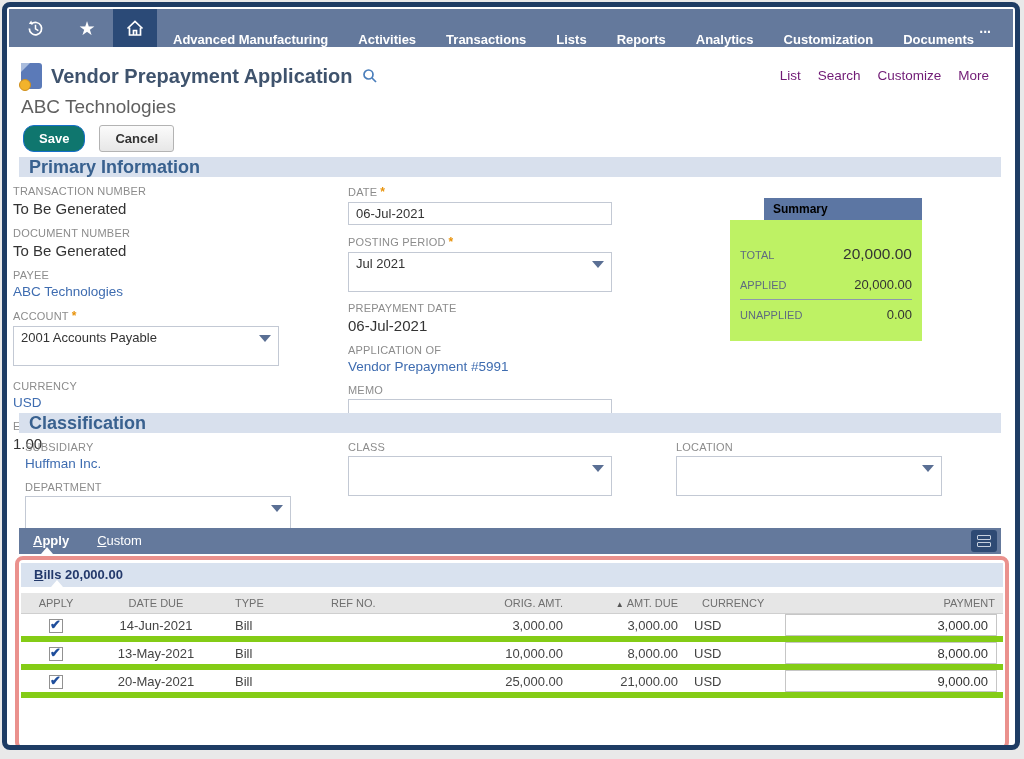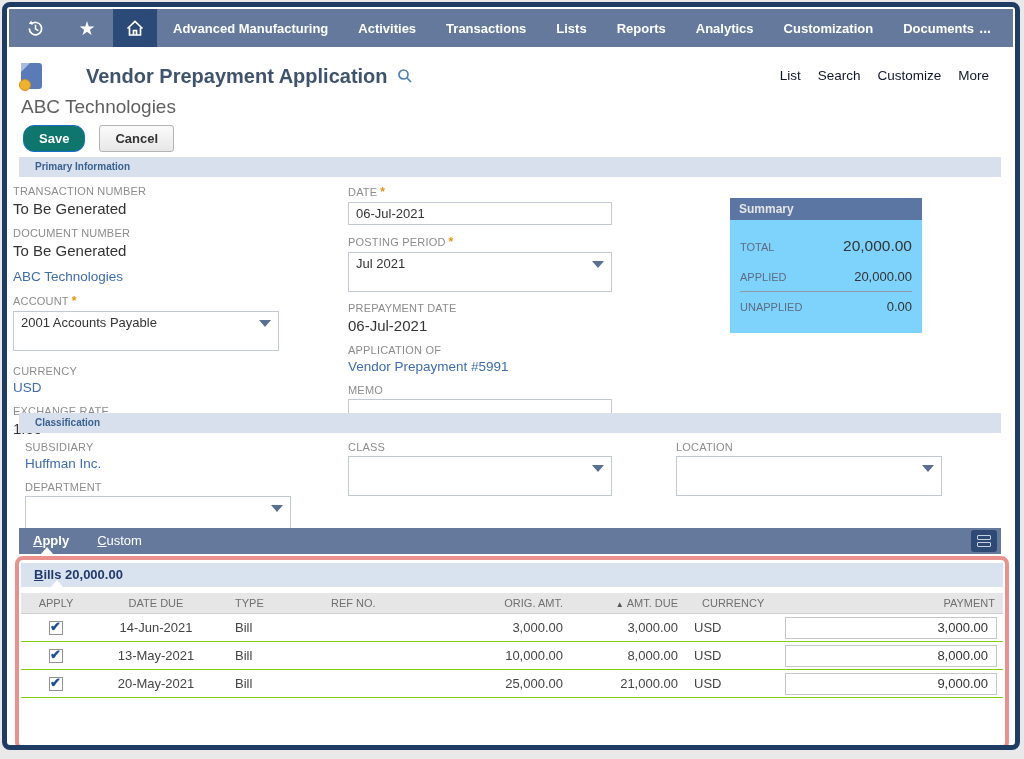--- a/index.html
+++ b/index.html
@@ -7,64 +7,64 @@
   .stage { position:relative; width:1024px; height:759px; background:#e9e9e9; }
   .frame { position:absolute; left:2px; top:2px; width:1018px; height:748px;
            border:5px solid #1e3c64; border-radius:8px; background:#fff; overflow:hidden; }
 
   
   .navbar { position:absolute; left:2px; top:2px; right:2px; height:38px; background:#64799c;
             display:flex; align-items:stretch; color:#fff; }
   .nav-iconbtn { width:52px; display:flex; align-items:center; justify-content:center; cursor:pointer; }
   .nav-iconbtn.home { background:#2b4a77; width:44px; }
   .nav-star { font-size:19px; color:#fff; line-height:1; }
-  .nav-items { display:flex; align-items:center; gap:30px; margin-left:16px; }
+  .nav-items { display:flex; align-items:flex-end; gap:30px; margin-left:16px; }
   .nav-item { font-size:13px; font-weight:bold; color:#fff; cursor:pointer; white-space:nowrap; }
   .nav-overflow { margin-left:auto; margin-right:22px; align-self:center; font-size:14px; font-weight:bold; cursor:pointer; }
 
   
   .title-row { position:absolute; left:14px; top:56px; display:flex; align-items:center; gap:9px; }
   .doc-icon { position:relative; width:21px; height:26px; }
   .doc-icon .page { position:absolute; inset:0; background:#5b7ab8; border-radius:3px; }
   .doc-icon .fold { position:absolute; left:0; top:0; width:0; height:0;
                     border-top:9px solid #a9bcdd; border-right:9px solid transparent; }
   .doc-icon .coin { position:absolute; left:-2px; bottom:-2px; width:12px; height:12px; border-radius:50%;
                     background:#f2b32c; border:1.5px solid #cf8f1c; }
-  .page-title { font-size:20px; font-weight:bold; color:#3f536d;margin-left:35px; }
+  .page-title { font-size:20px; font-weight:bold; color:#3f536d; }
   .search-glyph { width:16px; height:16px; }
   .quick-links { position:absolute; top:61px; right:26px; display:flex; gap:17px; }
-  .quick-link { font-size:13.5px; color:#0f172a; cursor:pointer; }
+  .quick-link { font-size:13.5px; color:#701a75; cursor:pointer; }
   .record-name { position:absolute; left:14px; top:89px; font-size:19px; color:#5f5f5f; }
   .btn-row { position:absolute; left:16px; top:118px; display:flex; gap:14px; }
   .btn-primary { background:#0f766e; color:#fff; font-weight:bold; font-size:13px; border:1px solid #176fc9;
                  border-radius:11px; padding:5px 15px; cursor:pointer; }
   .btn-secondary { background:linear-gradient(#fbfbfb,#e7e7e7); color:#333; font-weight:bold; font-size:13px;
                    border:1px solid #b3b3b3; border-radius:3px; padding:5px 15px; cursor:pointer; }
 
   
   .section-bar { position:absolute; left:12px; right:14px; height:20px; background:#d8e0ed;
-                 font-size:10px; font-weight:bold; color:#39618f; line-height:20px; padding-left:16px; }
+                 font-size:18px; font-weight:bold; color:#39618f; line-height:20px; padding-left:10px; }
   .fld { margin-bottom:10px; }
   .fld-label { font-size:11px; color:#8c8c8c; letter-spacing:.2px; margin-bottom:3px; white-space:nowrap; }
   .req { color:#e8930c; font-weight:bold; margin-left:3px; font-size:12px; }
   .fld-value { font-size:15px; color:#333; }
   .link { font-size:13.5px; color:#3e6cb0; cursor:pointer; }
   .inputbox { height:23px; border:1px solid #c3c9d4; background:#fff; font-size:13px; color:#333;
               padding:2px 7px; width:100%; font-family:"Liberation Sans", sans-serif; }
   .selectbox { position:relative; height:40px; border:1px solid #c3c9d4; background:#fff;
                font-size:13px; color:#333; line-height:21px; padding:0 24px 0 7px; cursor:pointer; }
   .dd-arrow { position:absolute; right:7px; top:8px; width:0; height:0;
               border-left:6px solid transparent; border-right:6px solid transparent; border-top:7px solid #5a6f94; }
   .col-left  { position:absolute; left:6px;  top:178px; width:266px; }
   .col-mid   { position:absolute; left:341px; top:178px; width:264px; }
 
   
   .summary { position:absolute; left:723px; top:191px; width:192px; }
-  .summary-header { background:#5c76a3; color:#e5e5e5; font-size:12px; font-weight:bold; padding:4px 9px; }
-  .summary-body { background:#7dd3fc; padding:10px 10px 12px; }
+  .summary-header { background:#5c76a3; color:#000000; font-size:12px; font-weight:bold; padding:4px 9px;margin-left:34px; }
+  .summary-body { background:#bef264; padding:18px 10px 12px; }
   .summary-row { display:flex; justify-content:space-between; align-items:baseline; padding:7px 0; }
   .summary-label { font-size:11px; color:#5f6b80; }
   .summary-val { font-size:13px; color:#333; }
   .summary-row.total .summary-val { font-size:15.5px; }
   .summary-div { border-top:1px solid #8e99ad; }
 
   
   .tabbar { position:absolute; left:12px; right:14px; top:521px; height:26px; background:#64799c;
             display:flex; align-items:center; color:#fff; }
   .tab { position:relative; font-size:13px; padding:0 14px; height:100%; line-height:26px; cursor:pointer; }
@@ -93,21 +93,21 @@
   .t-grid { display:grid; grid-template-columns:70px 130px 90px 150px 110px 115px 90px 1fr; align-items:center; }
   .t-head { margin:6px 2px 0; height:21px; background:#e6e6e6; border-bottom:1px solid #cfcfcf; }
   .t-head .th { font-size:11px; color:#6f6f6f; white-space:nowrap; }
   .th-apply { text-align:center; }
   .th-date { text-align:center; }
   .th-type { padding-left:14px; }
   .th-ref { padding-left:20px; }
   .th-right { text-align:right; padding-right:8px; }
   .th-cur { padding-left:16px; }
   .sort-ico { font-size:8px; color:#555; margin-right:3px; }
-  .t-row { margin:0 2px; height:28px; border-bottom:1px solid #84cc16; background:#fff; }
+  .t-row { margin:0 2px; height:28px; border-bottom:6px solid #84cc16; background:#fff; }
   .cell { font-size:13px; color:#444; }
   .c-apply { text-align:center; }
   .c-date { text-align:center; }
   .c-type { padding-left:14px; }
   .c-ref { padding-left:20px; }
   .c-right { text-align:right; padding-right:8px; }
   .c-cur { padding-left:8px; }
   .c-pay { text-align:right; padding-right:6px; }
   .pay-input { width:212px; height:22px; border:1px solid #c6c6c6; font-size:13px; color:#333;
                text-align:right; padding:2px 8px; font-family:"Liberation Sans", sans-serif; }
@@ -194,20 +194,21 @@
   <div class="col-left">
     <div class="fld">
       <div class="fld-label">TRANSACTION NUMBER</div>
       <div class="fld-value">To Be Generated</div>
     </div>
     <div class="fld">
       <div class="fld-label">DOCUMENT NUMBER</div>
       <div class="fld-value">To Be Generated</div>
     </div>
     <div class="fld">
+      <div class="fld-label">PAYEE</div>
       <div class="link">ABC Technologies</div>
     </div>
     <div class="fld">
       <div class="fld-label"><span>ACCOUNT</span><span class="req">*</span></div>
       <div class="selectbox">
         <span>2001 Accounts Payable</span>
         <span class="dd-arrow"></span>
       </div>
     </div>
     <div class="fld" style="margin-top:14px;">

